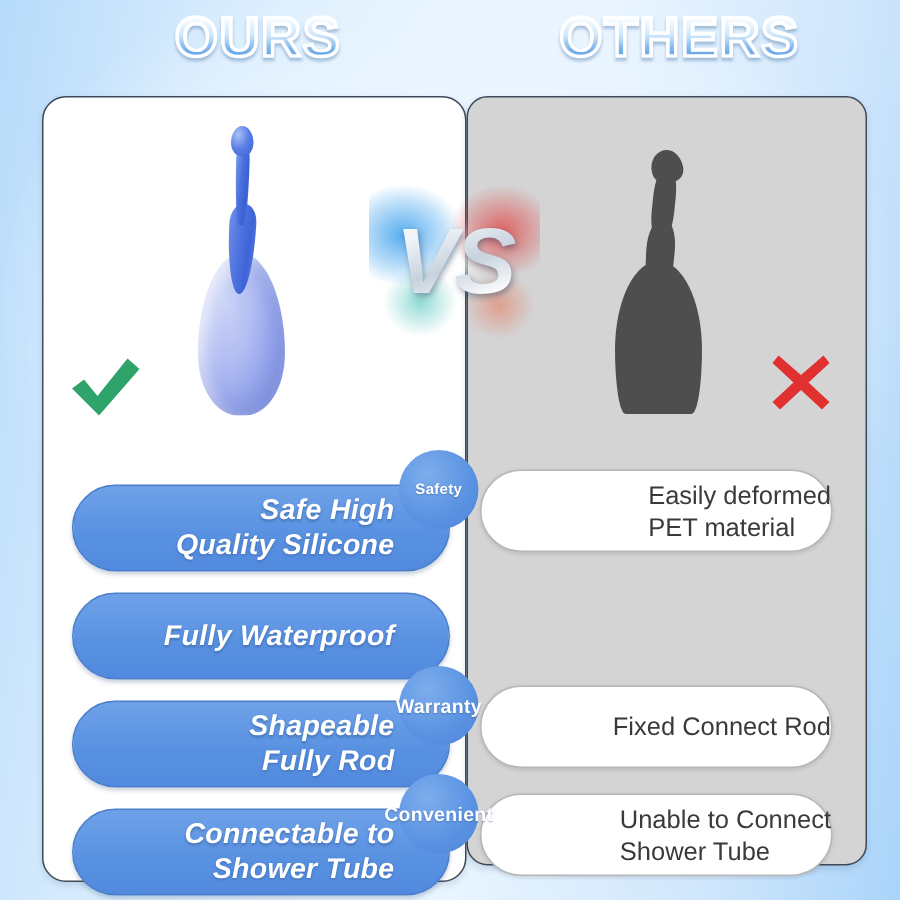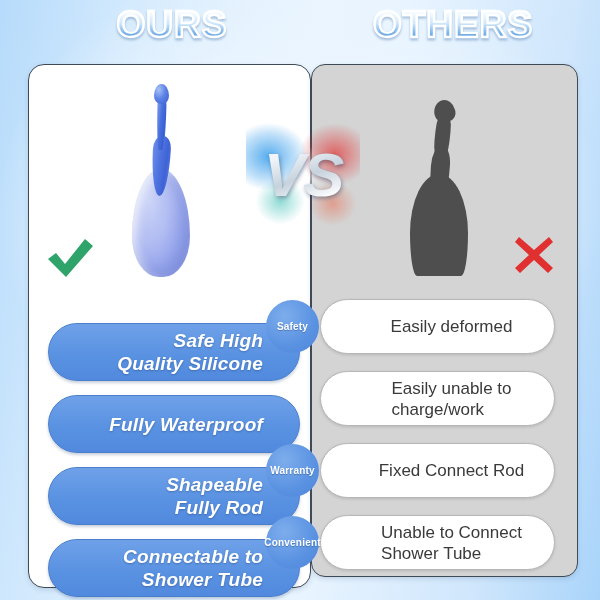--- a/index.html
+++ b/index.html
@@ -208,30 +208,30 @@
     font-weight: 700;
     font-style: italic;
     line-height: 23px;
     text-align: right;
     letter-spacing: 0.2px;
     text-shadow: 0 1px 2px rgba(35,70,120,0.45);
     margin-top: 26px;
   }
   .pill-right {
     position: absolute;
-    left: 320px; top: 2px;
+    left: 320px; top: 16px;
     width: 235px; height: 55px;
     box-sizing: border-box;
     background: #ffffff;
     border: 1px solid #b7b7b7;
     border-radius: 28px;
     box-shadow: 0 1px 3px rgba(70,70,70,0.2);
     display: flex;
     align-items: center;
-    justify-content: center;
+    justify-content: flex-end;
     padding-left: 28px;
     color: #3a3a3a;
     font-size: 17px;
     line-height: 21px;
     text-align: left;
   }
   .badge {
     position: absolute;
     left: 266px; top: 3px;
     width: 53px; height: 53px;
@@ -240,21 +240,21 @@
     display: flex;
     align-items: center;
     justify-content: center;
     color: #ffffff;
     font-size: 10px;
     font-weight: 700;
     letter-spacing: 0.2px;
     z-index: 3;
     text-shadow: 0 1px 1px rgba(35,70,120,0.45);
   }
-  .badge.small { font-size: 10px; }
+  .badge.small { font-size: 13px; }
 </style>
 </head>
 <body>
 
 <div id="stage">
 
   <div class="col-title" id="title-ours">OURS</div>
   <div class="col-title" id="title-others">OTHERS</div>
 
   <div class="panel" id="panel-ours"></div>
@@ -292,37 +292,32 @@
       <div class="pill-left">
         <span>
           <span>Safe High</span><br>
           <span>Quality Silicone</span>
         </span>
       </div>
       <div class="badge">Safety</div>
       <div class="pill-right">
         <span>
           <span>Easily deformed</span><br>
+          <span>PET material</span>
         </span>
       </div>
     </div>
 
     <div class="row" style="top:369px;">
       <div class="pill-left">
         <span>
           <span>Fully Waterproof</span>
           <span></span>
         </span>
       </div>
-      <div class="pill-right">
-        <span>
-          <span>Easily unable to</span><br>
-          <span>charge/work</span>
-        </span>
-      </div>
     </div>
 
     <div class="row" style="top:441px;">
       <div class="pill-left">
         <span>
           <span>Shapeable</span><br>
           <span>Fully Rod</span>
         </span>
       </div>
       <div class="badge small">Warranty</div>

